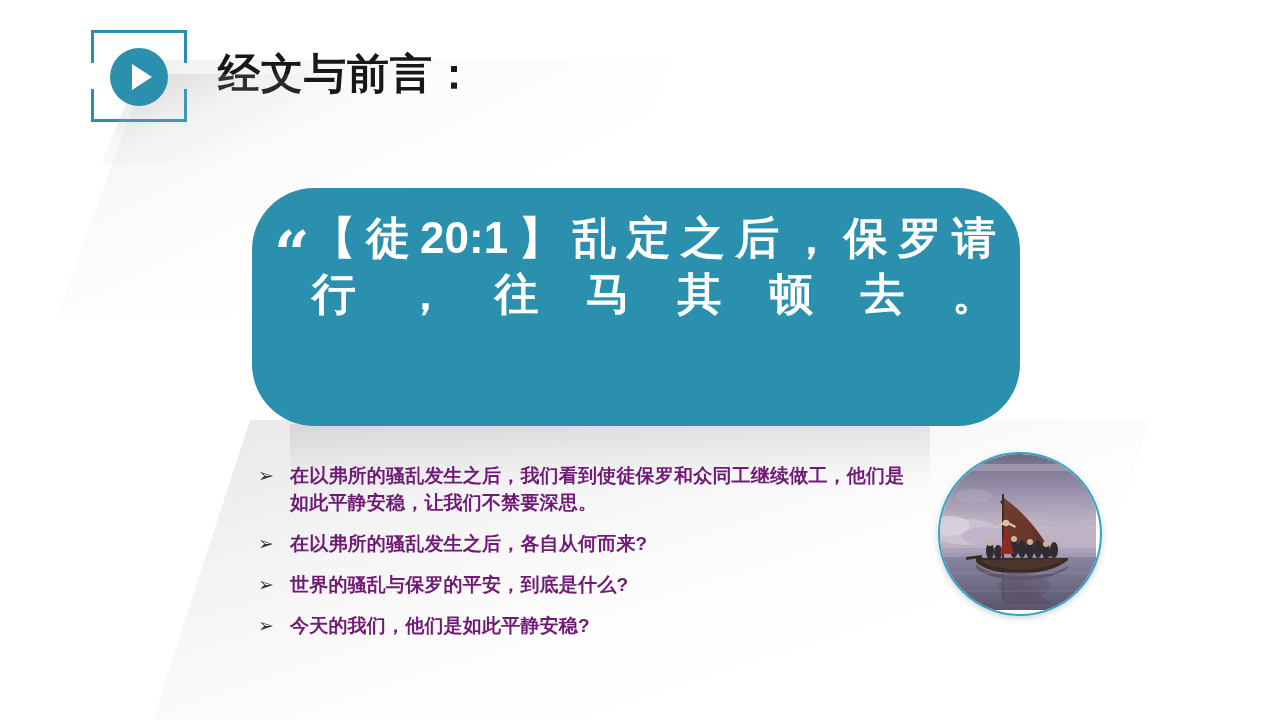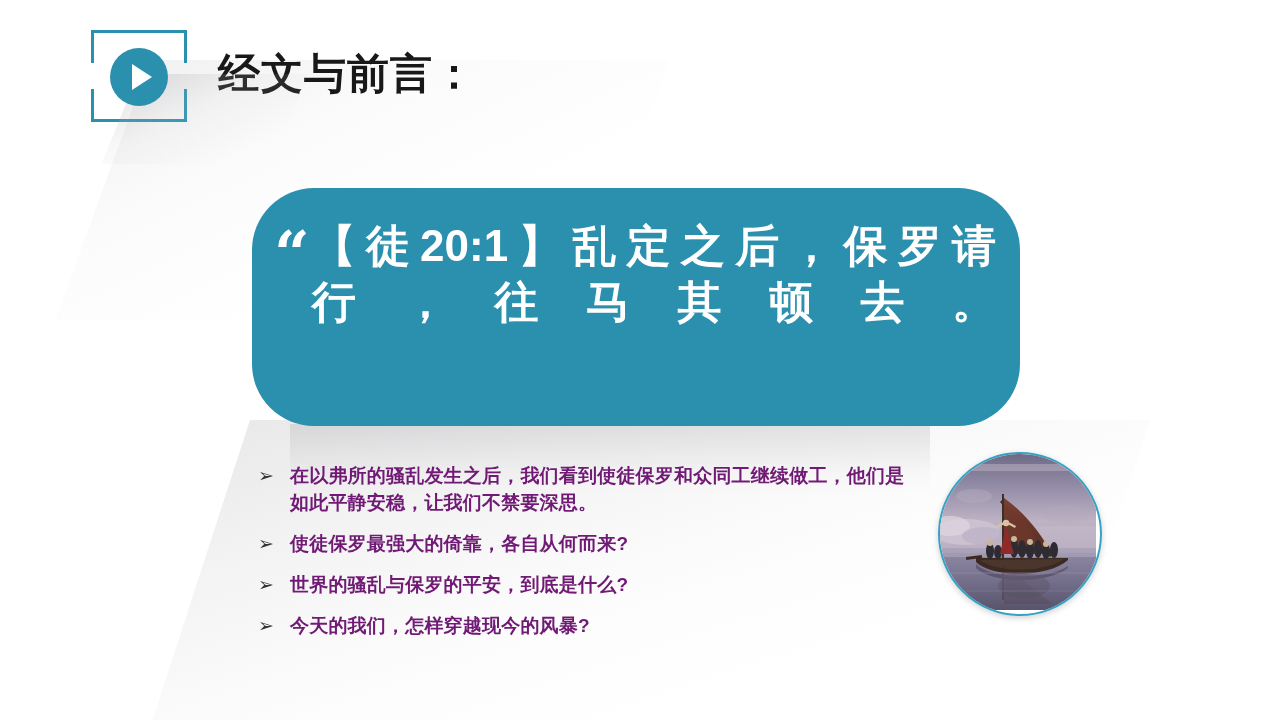--- a/index.html
+++ b/index.html
@@ -188,21 +188,21 @@
   }
   .quote-text {
     flex: 1 1 auto;
     color: #ffffff;
     font-size: 44px;
     font-weight: bold;
     line-height: 56px;
     text-align: justify;
     text-align-last: justify;
     letter-spacing: 0;
-    margin-top: 12px;
+    margin-top: 4px;
   }
   .quote-text .qline {
     display: block;
     white-space: nowrap;
   }
   .quote-text .qline.last {
     text-align: center;
   }
 
   
@@ -294,31 +294,31 @@
 
   <div class="bullets">
 
     <div class="bullet-row">
       <span class="bullet-marker">➢</span>
       <span class="bullet-text">在以弗所的骚乱发生之后，我们看到使徒保罗和众同工继续做工，他们是如此平静安稳，让我们不禁要深思。</span>
     </div>
 
     <div class="bullet-row">
       <span class="bullet-marker">➢</span>
-      <span class="bullet-text">使徒保罗最强大的倚靠，各自从何而来?</span>
+      <span class="bullet-text">在以弗所的骚乱发生之后，各自从何而来?</span>
     </div>
 
     <div class="bullet-row">
       <span class="bullet-marker">➢</span>
       <span class="bullet-text">世界的骚乱与保罗的平安，到底是什么?</span>
     </div>
 
     <div class="bullet-row">
       <span class="bullet-marker">➢</span>
-      <span class="bullet-text">今天的我们，怎样穿越现今的风暴?</span>
+      <span class="bullet-text">今天的我们，他们是如此平静安稳?</span>
     </div>
 
   </div>
 
   <div class="painting">
     <svg width="156" height="156" viewBox="0 0 156 156">
       <defs>
         <linearGradient id="skyG" x1="0" y1="0" x2="0" y2="1">
           <stop offset="0%" stop-color="#6e6a86"></stop>
           <stop offset="38%" stop-color="#9b93ad"></stop>

